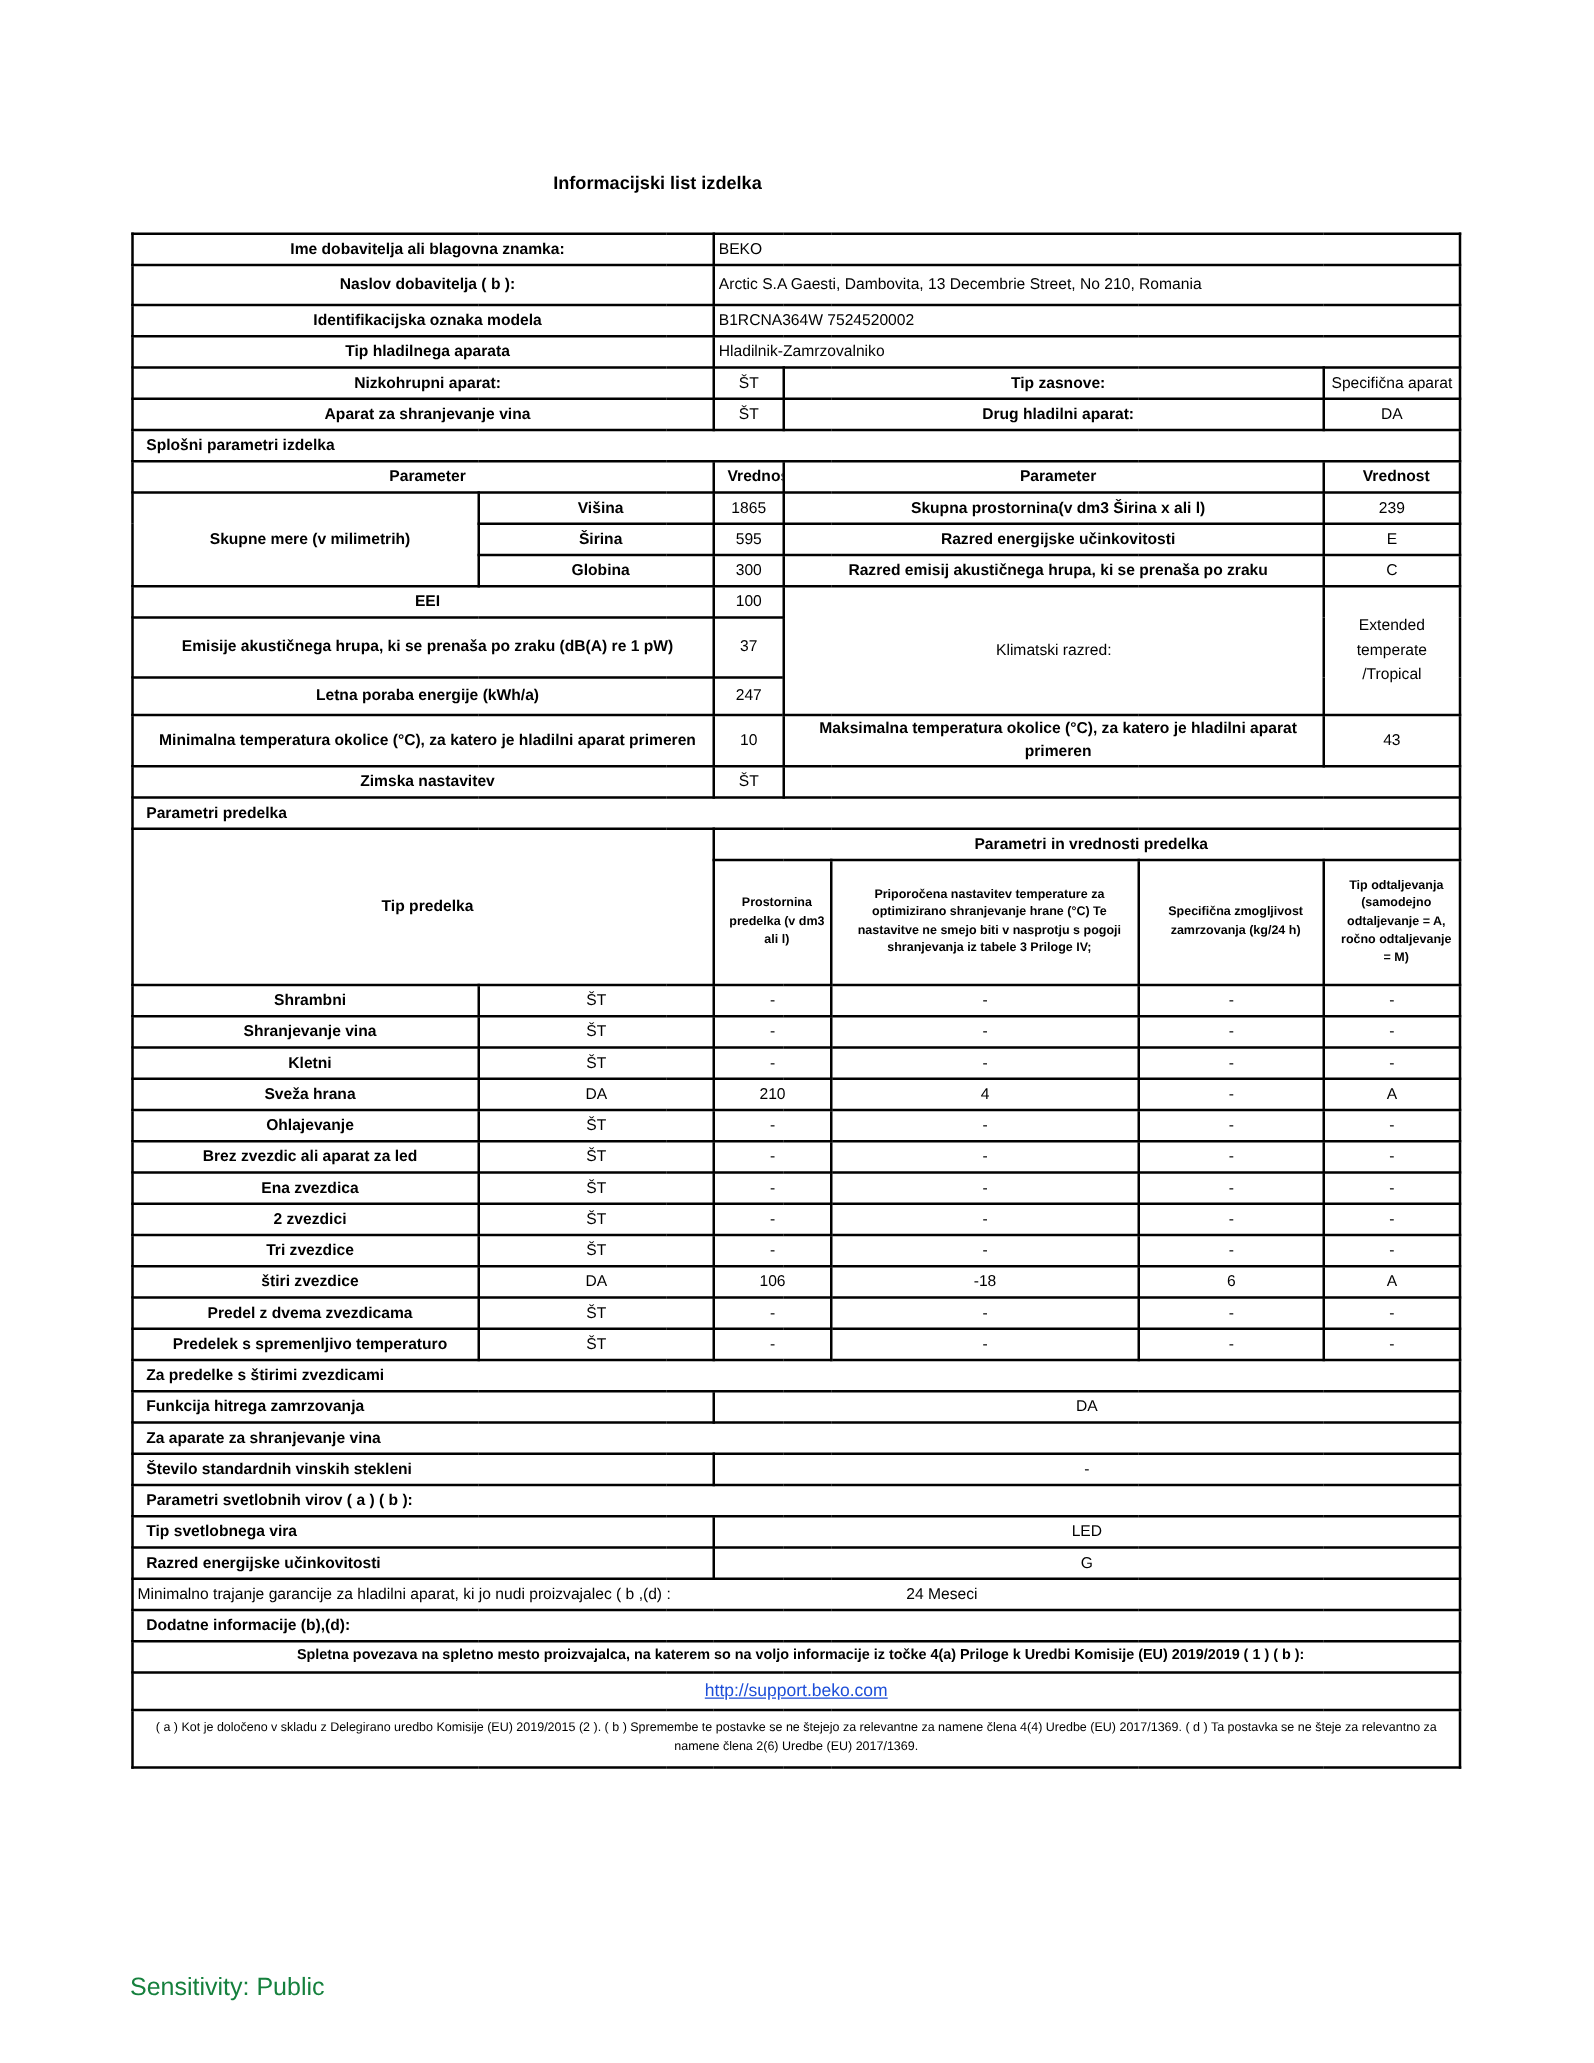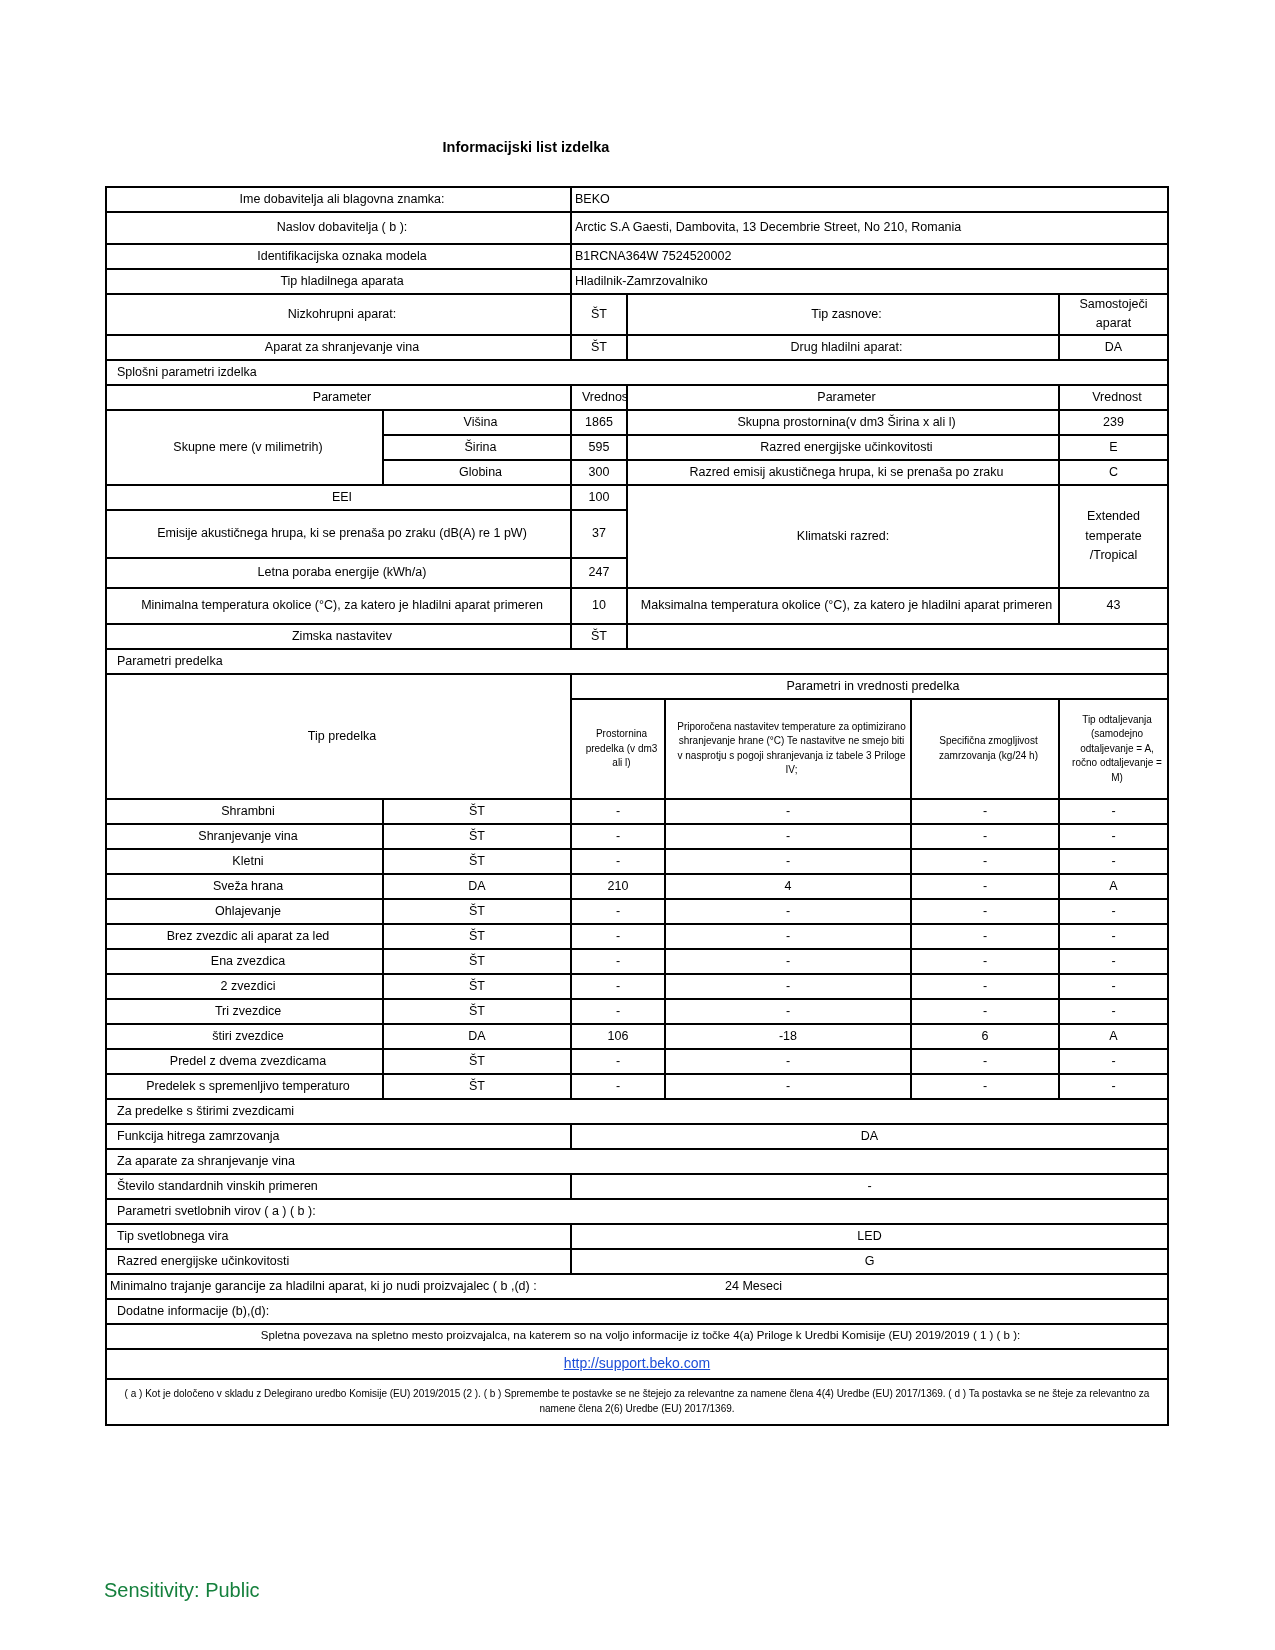--- a/index.html
+++ b/index.html
@@ -1,20 +1,20 @@
 <!DOCTYPE html>
 <html><head>
 <meta charset="utf-8">
 <style>
   html, body { margin: 0; padding: 0; background: #ffffff; }
   body { width: 1275px; height: 1650px; position: relative; font-family: "Liberation Sans", sans-serif; color: #000; }
   .title { position: absolute; left: 0; width: 1052px; top: 139px; text-align: center; font-weight: bold; font-size: 14.5px; }
   table.sheet { position: absolute; left: 105px; top: 186px; width: 1062px; border-collapse: collapse; table-layout: fixed; font-size: 12.5px; }
   table.sheet td { border: 2px solid #000; padding: 0 3px; height: 23px; text-align: center; vertical-align: middle; line-height: 1.55; overflow: hidden; }
-  table.sheet td.b { font-weight: normal; padding-left: 10px; }
+  table.sheet td.b { font-weight: bold; padding-left: 10px; }
   table.sheet td.l { text-align: left; }
   table.sheet td.sm { font-size: 11.5px; line-height: 1.55; }
   table.sheet td.xs { font-size: 10px; line-height: 1.45; }
   table.sheet td.noline-r { border-right: none; }
   table.sheet td.noline-l { border-left: none; }
   .link { color: #1d4ed8; text-decoration: underline; font-size: 14px; }
   .sensitivity { position: absolute; left: 104px; top: 1579px; color: #15803d; font-size: 20px; }
 </style>
 </head>
 <body>
@@ -47,21 +47,21 @@
     <td colspan="5" class="l">B1RCNA364W 7524520002</td>
   </tr>
   <tr>
     <td colspan="3" class="b">Tip hladilnega aparata</td>
     <td colspan="5" class="l">Hladilnik-Zamrzovalniko</td>
   </tr>
   <tr>
     <td colspan="3" class="b">Nizkohrupni aparat:</td>
     <td>ŠT</td>
     <td colspan="3" class="b">Tip zasnove:</td>
-    <td>Samostoječi aparat</td>
+    <td>Specifična aparat</td>
   </tr>
   <tr>
     <td colspan="3" class="b">Aparat za shranjevanje vina</td>
     <td>ŠT</td>
     <td colspan="3" class="b">Drug hladilni aparat:</td>
     <td>DA</td>
   </tr>
 
   <tr>
     <td colspan="8" class="l b">Splošni parametri izdelka</td>
@@ -235,21 +235,21 @@
     <td colspan="8" class="l b">Za predelke s štirimi zvezdicami</td>
   </tr>
   <tr>
     <td colspan="3" class="l b">Funkcija hitrega zamrzovanja</td>
     <td colspan="5">DA</td>
   </tr>
   <tr>
     <td colspan="8" class="l b">Za aparate za shranjevanje vina</td>
   </tr>
   <tr>
-    <td colspan="3" class="l b">Število standardnih vinskih primeren</td>
+    <td colspan="3" class="l b">Število standardnih vinskih stekleni</td>
     <td colspan="5">-</td>
   </tr>
   <tr>
     <td colspan="8" class="l b">Parametri svetlobnih virov ( a ) ( b ):</td>
   </tr>
   <tr>
     <td colspan="3" class="l b">Tip svetlobnega vira</td>
     <td colspan="5">LED</td>
   </tr>
   <tr>

